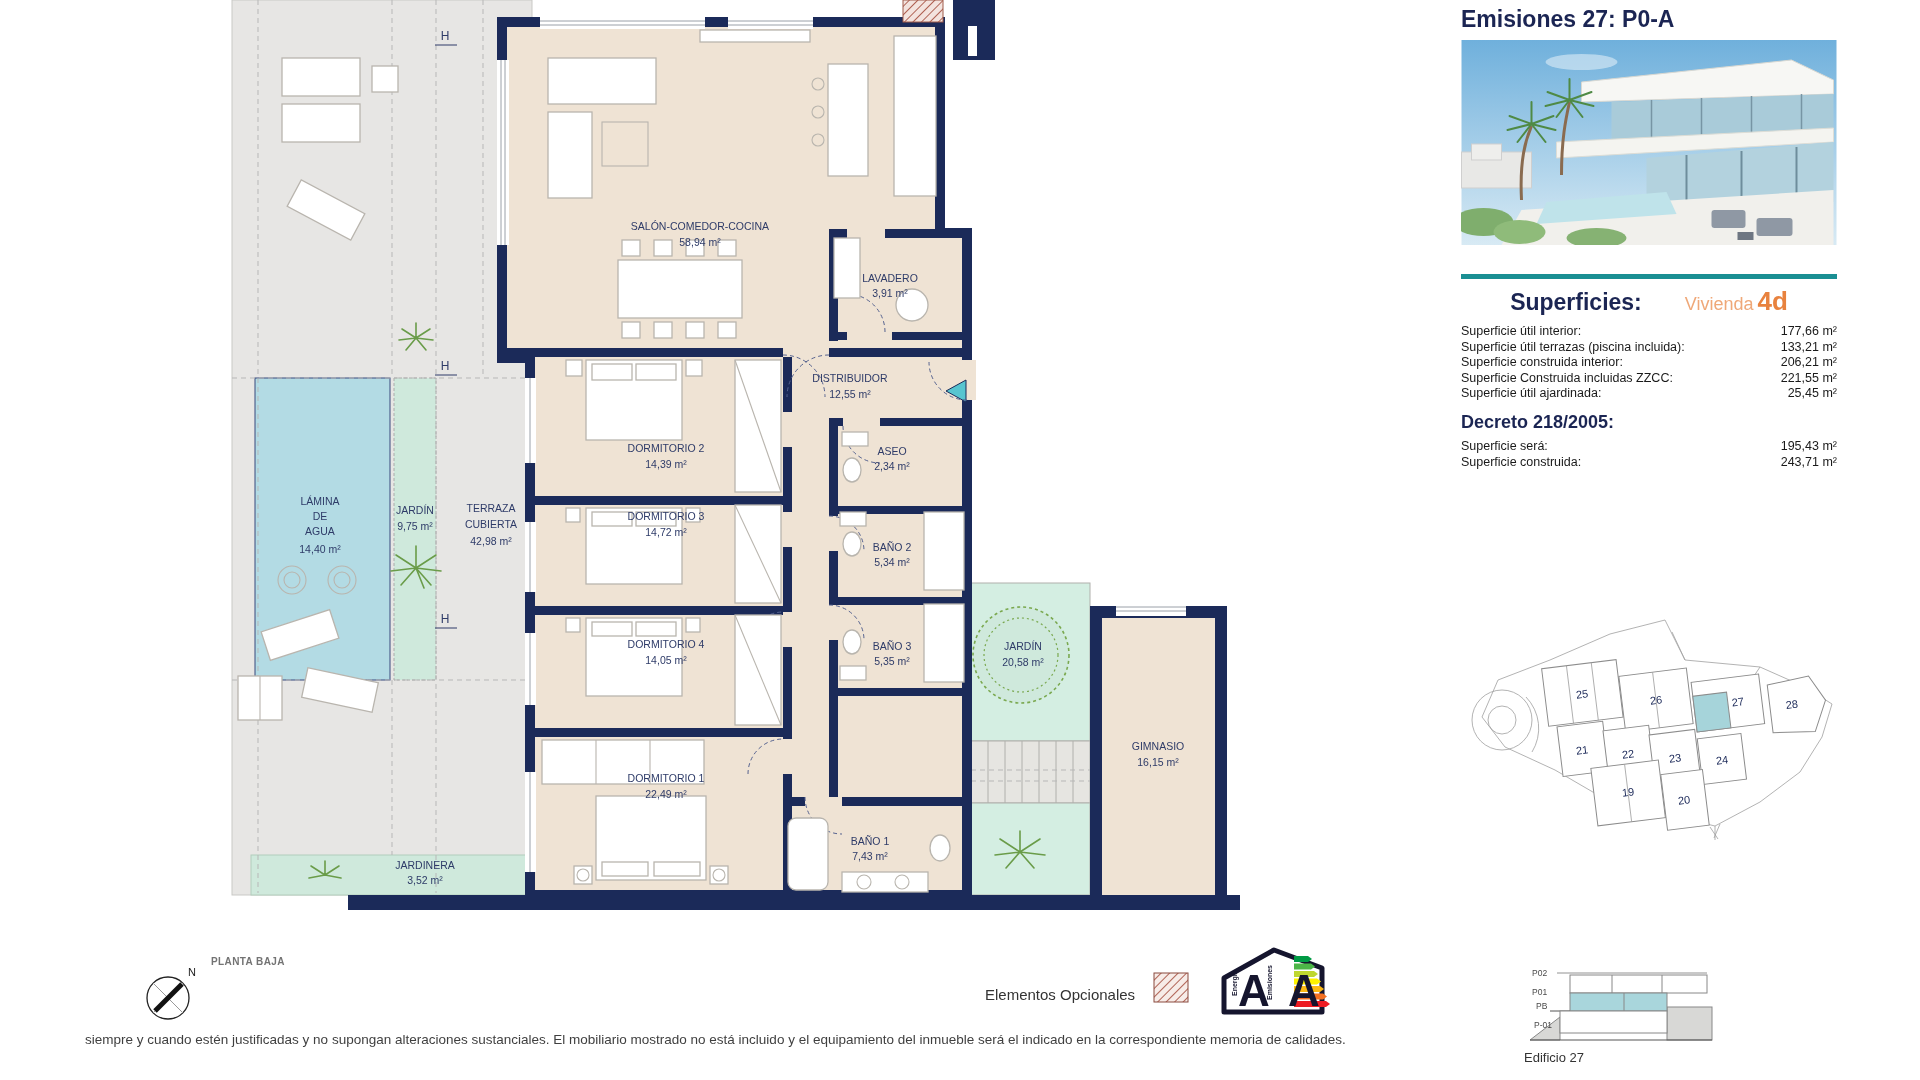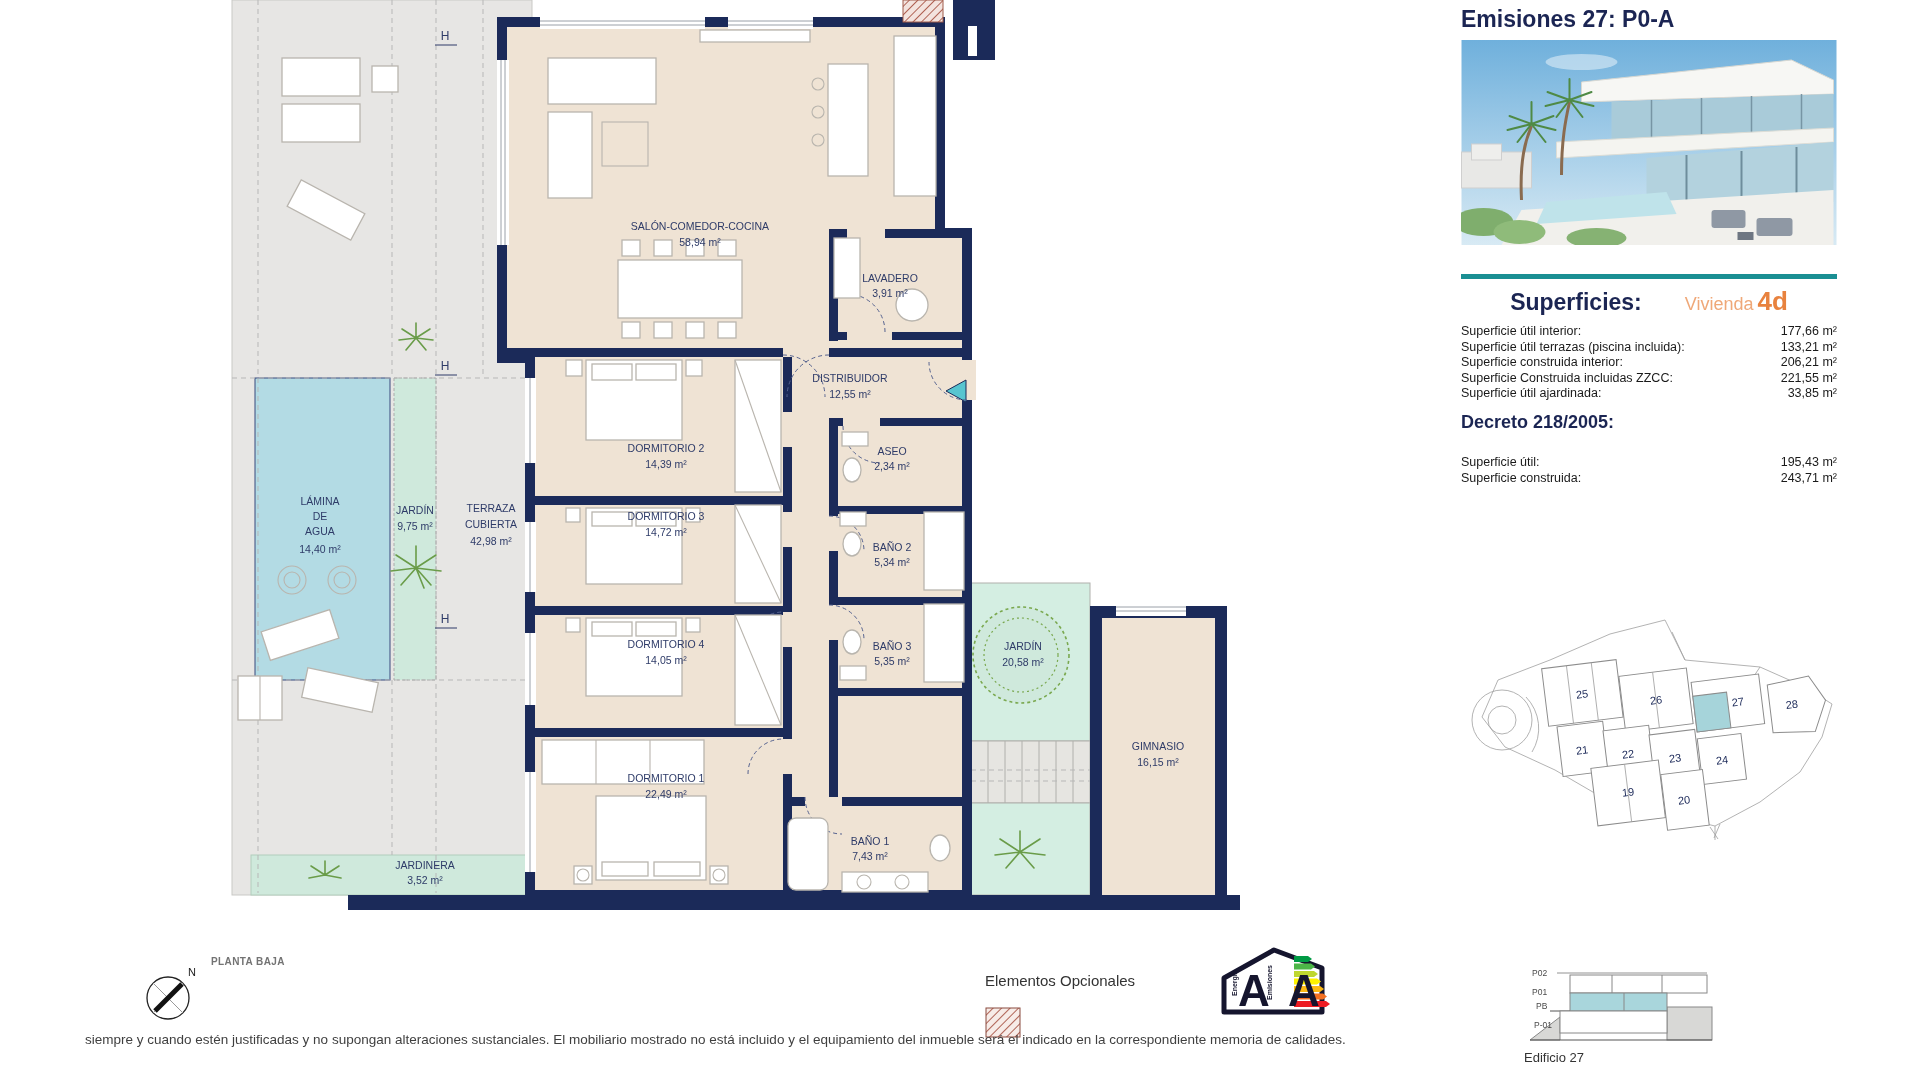--- a/index.html
+++ b/index.html
@@ -11,26 +11,26 @@
   .photo{left:1461px;top:40px;width:376px;height:205px;}
   .divider{left:1461px;top:274px;width:376px;height:5px;background:#1a8f93;}
   .sup-block{left:1461px;top:286px;width:376px;}
   .sup-head{display:flex;justify-content:center;align-items:baseline;}
   .sup-title{font-size:23px;font-weight:bold;color:#1b2553;}
   .viv{font-size:18px;color:#efa878;margin-left:43px;}
   .viv-val{font-size:26px;font-weight:bold;color:#e8823e;margin-left:4px;}
   .rows{margin-top:7px;}
   .row{display:flex;justify-content:space-between;font-size:12.5px;line-height:15.5px;color:#1a1a1a;}
   .dec-block{left:1461px;top:412px;width:376px;}
-  .dec-title{font-size:18px;font-weight:bold;color:#1b2553;margin-bottom:22px;}
+  .dec-title{font-size:18px;font-weight:bold;color:#1b2553;margin-bottom:6px;}
   
   .planta{left:211px;top:956px;font-size:10px;font-weight:bold;color:#737373;letter-spacing:.4px;}
   .scalebar{left:210px;top:970px;}
   .scale-title{font-size:14.5px;color:#3d3d3d;letter-spacing:.5px;}
-  .legend{left:985px;top:972px;display:flex;align-items:flex-start;gap:18px;flex-direction:column;}
+  .legend{left:985px;top:972px;display:flex;align-items:flex-end;gap:18px;}
   .legend-label{font-size:15px;color:#333;}
   .disclaimer{left:85px;top:1030px;width:1360px;font-size:13.5px;color:#3f3f3f;line-height:20px;}
   .sec-caption{font-size:13px;color:#333;}
   
   .lbl{font-family:"Liberation Sans",sans-serif;font-size:10.5px;fill:#2e3b68;text-anchor:middle;}
   .wall{fill:#1b2a59;}
   .furn{fill:#ffffff;stroke:#b9b5ae;stroke-width:1.3;}
   .furn2{fill:none;stroke:#b9b5ae;stroke-width:1.1;}
   .door{fill:none;stroke:#55628f;stroke-width:1;stroke-dasharray:4 3;}
   .dash{stroke:#b7b7b7;stroke-width:1;stroke-dasharray:5 4;fill:none;}
@@ -371,29 +371,29 @@
       <div class="row">
           <span>Superficie construida interior:</span>
           <span>206,21 m²</span>
         </div>
       <div class="row">
           <span>Superficie Construida incluidas ZZCC:</span>
           <span>221,55 m²</span>
         </div>
       <div class="row">
           <span>Superficie útil ajardinada:</span>
-          <span>33,85 m²</span>
+          <span>25,45 m²</span>
         </div>
     </div>
   </div>
 
   <div class="abs dec-block">
     <div class="dec-title">Decreto 218/2005:</div>
     <div class="row">
-        <span>Superficie útil:</span>
+        <span>Superficie será:</span>
         <span>195,43 m²</span>
       </div>
     <div class="row">
         <span>Superficie construida:</span>
         <span>243,71 m²</span>
       </div>
   </div>
 
   <svg class="abs" style="left:1460px;top:612px;" width="380" height="228" viewBox="0 0 380 228">
     <path class="road" d="M150,22 L205,8 L225,48 L300,55 L345,75 L372,92 L362,125 L340,160 L300,190 L255,214 L205,202 L150,190 L95,158 L45,135 L22,105 L38,68 L90,48 Z"></path>

